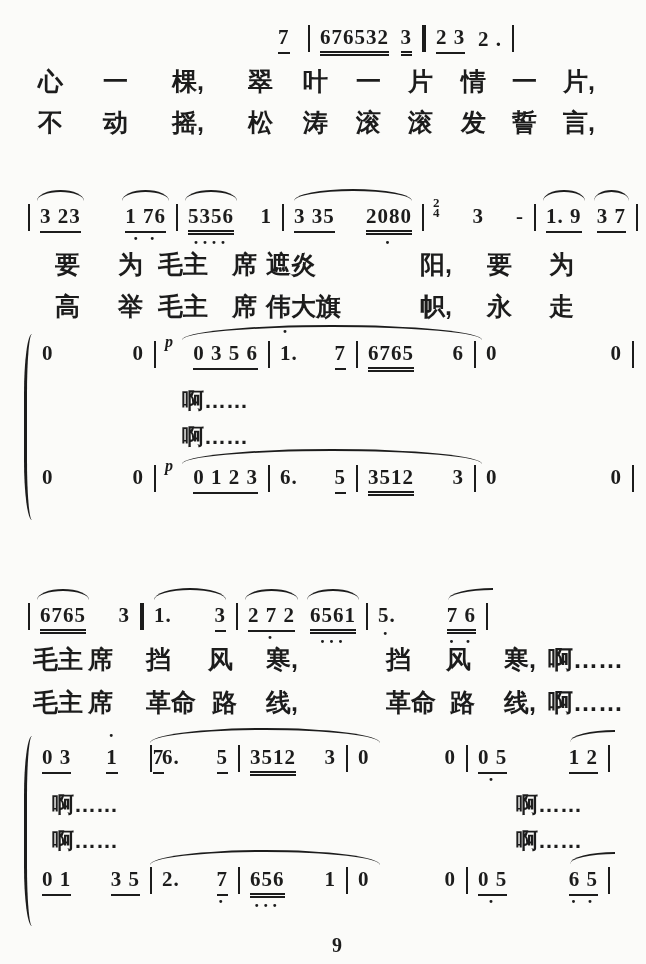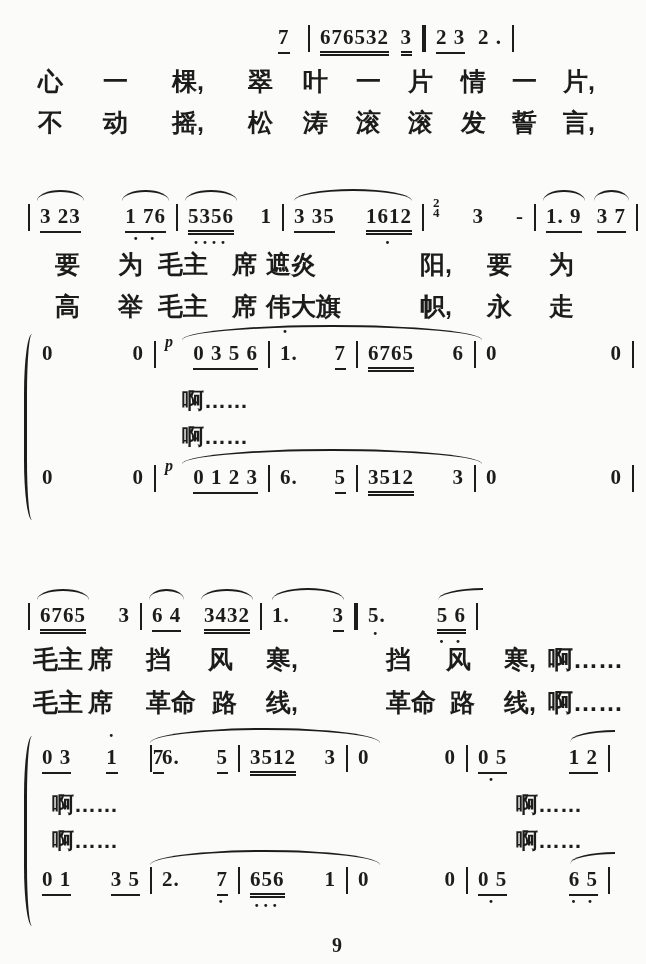--- a/index.html
+++ b/index.html
@@ -144,21 +144,21 @@
     <div class="measure" style="width:40px;">
       <span class="tok u1"><span class="txt">7</span></span>
     </div>
     <div class="bar"></div>
     <div class="measure" style="width:112px;">
       <span class="tok u2"><span class="txt">676532</span></span>
       <span class="tok u2"><span class="txt">3</span></span>
     </div>
     <div class="bar"></div>
     <div class="bar"></div>
-    <div class="measure" style="width:86px;">
+    <div class="measure" style="width:86px;align-items:center;">
       <span class="tok u1"><span class="txt">2 3</span></span>
       <span class="tok"><span class="txt">2 .</span></span>
     </div>
     <div class="bar"></div>
   </div>
 
   <span class="lyr" style="left:38px;top:66px;">心</span>
   <span class="lyr" style="left:103px;top:66px;">一</span>
   <span class="lyr" style="left:172px;top:66px;">棵,</span>
   <span class="lyr" style="left:248px;top:66px;">翠</span>
@@ -187,21 +187,21 @@
       <span class="tok u1 arc db2"><span class="txt">1 76</span></span>
     </div>
     <div class="bar"></div>
     <div class="measure" style="width:104px;">
       <span class="tok u2 arc db4"><span class="txt">5356</span></span>
       <span class="tok"><span class="txt">1</span></span>
     </div>
     <div class="bar"></div>
     <div class="measure m-arc" style="width:138px;">
       <span class="tok u1"><span class="txt">3 35</span></span>
-      <span class="tok u2 db1"><span class="txt">1612</span></span>
+      <span class="tok u2 db1"><span class="txt">2080</span></span>
     </div>
     <div class="bar"></div>
     <div class="measure" style="width:110px;">
       <span class="ts">
         <span>2</span>
         <span>4</span>
       </span>
       <span class="tok"><span class="txt">3</span></span>
       <span class="tok"><span class="txt">-</span></span>
     </div>
@@ -293,34 +293,34 @@
     <div class="bar"></div>
   </div>
 
   <div class="notes-row" style="left:28px;top:602px;width:614px;">
     <div class="bar"></div>
     <div class="measure" style="width:110px;">
       <span class="tok u2 arc"><span class="txt">6765</span></span>
       <span class="tok"><span class="txt">3</span></span>
     </div>
     <div class="bar"></div>
-    <div class="measure" style="width:118px;">
-      <span class="tok u1 arc"><span class="txt">6 4</span></span>
-      <span class="tok u2 arc"><span class="txt">3432</span></span>
-    </div>
     <div class="bar"></div>
     <div class="measure m-arc" style="width:92px;">
       <span class="tok"><span class="txt">1.</span></span>
       <span class="tok u1"><span class="txt">3</span></span>
     </div>
     <div class="bar"></div>
+    <div class="measure" style="width:128px;">
+      <span class="tok u1 arc db1"><span class="txt">2 7 2</span></span>
+      <span class="tok u2 arc db3"><span class="txt">6561</span></span>
+    </div>
     <div class="bar"></div>
     <div class="measure" style="width:118px;">
       <span class="tok db1"><span class="txt">5.</span></span>
-      <span class="tok u2 db2 arc-open"><span class="txt">5 6</span></span>
+      <span class="tok u2 db2 arc-open"><span class="txt">7 6</span></span>
     </div>
     <div class="bar"></div>
   </div>
 
   <span class="lyr" style="left:33px;top:644px;">毛主</span>
   <span class="lyr" style="left:88px;top:644px;">席</span>
   <span class="lyr" style="left:146px;top:644px;">挡</span>
   <span class="lyr" style="left:208px;top:644px;">风</span>
   <span class="lyr" style="left:266px;top:644px;">寒,</span>
   <span class="lyr" style="left:386px;top:644px;">挡</span>

